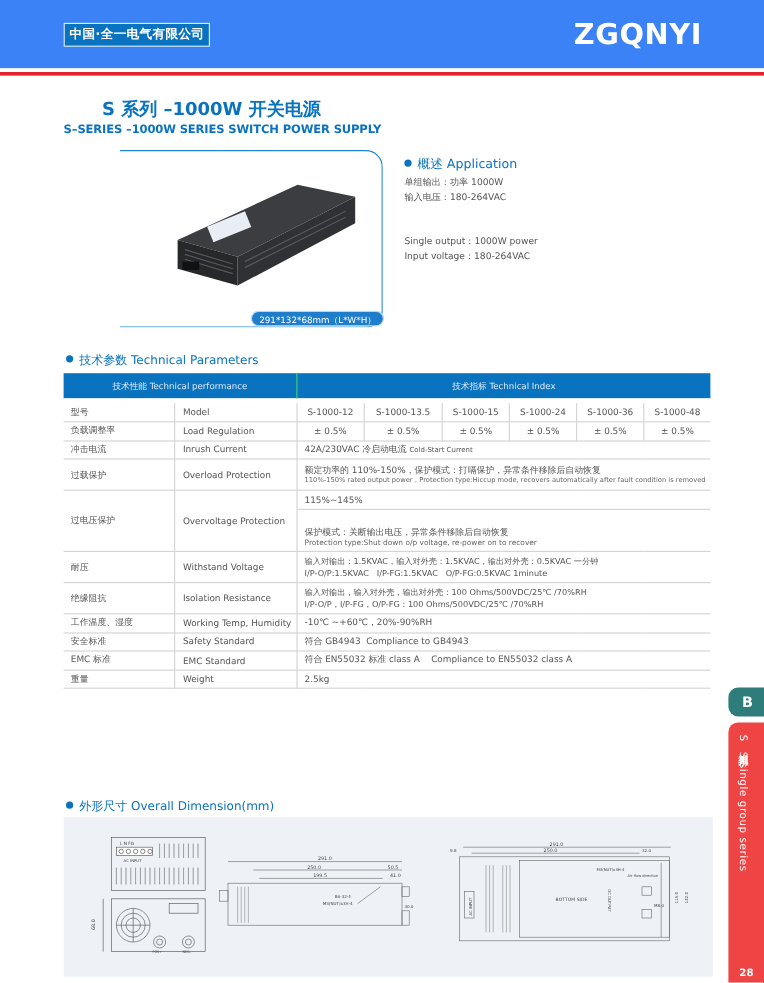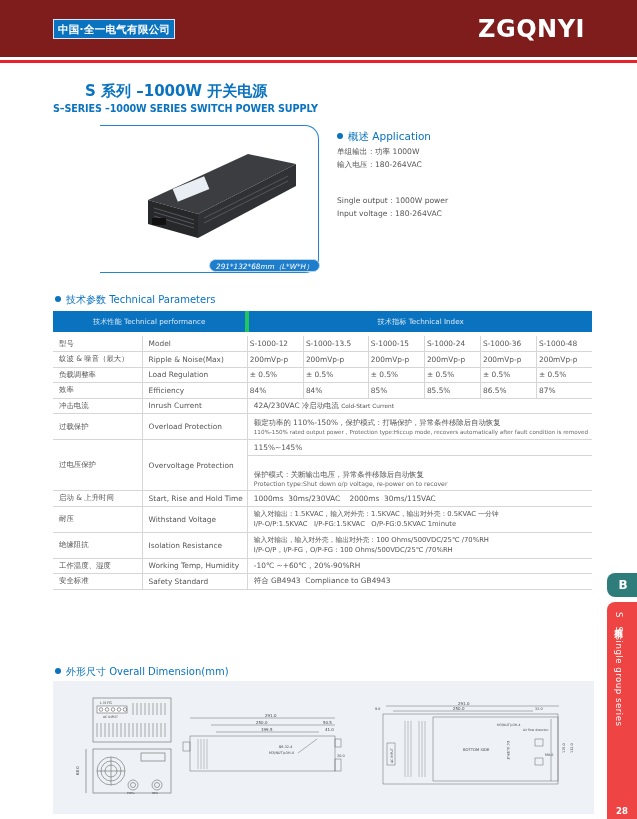--- a/index.html
+++ b/index.html
@@ -1,47 +1,47 @@
 <!DOCTYPE html>
 <html><head>
 <meta charset="utf-8">
 <style>
   * { box-sizing: border-box; margin: 0; padding: 0; }
   html, body { width: 637px; height: 819px; background: #ffffff; overflow: hidden; }
   body { font-family: "DejaVu Sans", "Liberation Sans", sans-serif; color: #555; position: relative; }
 
-  .header { position: absolute; left: 0; top: 0; width: 637px; height: 57px; background: #7f1d1d; }
+  .header { position: absolute; left: 0; top: 0; width: 637px; height: 57px; background: #3b82f6; }
   .header .stripe-white { position: absolute; left: 0; top: 57px; width: 637px; height: 3px; background: #fff; }
   .header .stripe-red { position: absolute; left: 0; top: 60px; width: 637px; height: 3px; background: #e8212a; }
   .company-badge { position: absolute; left: 53px; top: 19px; height: 20px; padding: 0 4px; border: 1px solid #d8e8f5; background: #0a73bf; color: #fff; font-size: 10.5px; font-weight: bold; line-height: 18px; letter-spacing: 0.3px; }
   .company-badge span { display: inline-block; }
   .brand-logo { position: absolute; right: 52px; top: 16px; color: #fff; font-family: "DejaVu Sans", sans-serif; font-weight: bold; font-size: 24px; letter-spacing: 0.5px; line-height: 26px; }
 
   .title-cn { position: absolute; left: 53px; top: 82px; font-size: 15px; font-weight: bold; color: #0a73bf; margin-left: 32px; }
   .title-en { position: absolute; left: 53px; top: 103px; font-size: 9.6px; font-weight: bold; color: #0a73bf; letter-spacing: -0.1px; }
 
   .photo-frame { position: absolute; left: 100px; top: 125px; width: 219px; height: 148px; border: 1.5px solid #1f86cf; border-left: none; border-radius: 0 14px 14px 0; background: #fff; }
   .psu { position: absolute; left: 128px; top: 148px; width: 170px; height: 92px; }
-  .dim-pill { position: absolute; left: 209px; top: 259px; height: 13px; padding: 0 6px; background: #1f7ecb; color: #fff; font-size: 7.3px; line-height: 13px; border-radius: 7px; border: 1px solid #bcd9f0; font-style: italic; }
+  .dim-pill { position: absolute; left: 209px; top: 259px; height: 13px; padding: 0 6px; background: #1f7ecb; color: #fff; font-size: 7.3px; line-height: 13px; border-radius: 7px; border: 1px solid #bcd9f0; }
 
   .section-head { position: absolute; font-size: 10px; color: #0a73bf; }
   .section-head .bullet { display: inline-block; width: 6px; height: 6px; border-radius: 50%; background: #0a73bf; margin-right: 5px; vertical-align: 1px; }
   .app-head { left: 337px; top: 130px; font-size: 10.5px; }
   .app-text { position: absolute; left: 337px; font-size: 7.6px; color: #555; }
 
   .tp-head { left: 55px; top: 293px; }
   table.spec { position: absolute; left: 53px; top: 311px; width: 539px; border-collapse: collapse; font-size: 7.4px; color: #555; }
-  table.spec th { background: #0a73bf; color: #dbe9f6; font-weight: normal; height: 21px; font-size: 7.2px; border-right: 4px solid #22c55e; }
+  table.spec th { background: #0a73bf; color: #dbe9f6; font-weight: normal; height: 21px; font-size: 7.2px; border-right: 1px solid #22c55e; }
   table.spec th:last-child { border-right: none; }
   table.spec .spacer td { height: 4px; border: none; background: #fff; }
   table.spec td { border-bottom: 1px solid #d6d6d6; border-right: 1px solid #d6d6d6; height: 15.5px; padding: 0 4px; white-space: nowrap; }
   table.spec td:last-child { border-right: none; }
   table.spec td.c1 { width: 98px; padding-left: 6px; }
   table.spec td.c2 { width: 98px; padding-left: 6px; }
-  table.spec td.v { padding: 0 2px; }
+  table.spec td.v { text-align: center; padding: 0 2px; }
   table.spec td.span { padding-left: 6px; }
   table.spec .tall td { height: 26px; }
   table.spec .small { font-size: 5.6px; color: #666; display: block; line-height: 8px; }
   table.spec .line { display: block; line-height: 10px; }
   table.spec .inner-split { border-top: 1px solid #d6d6d6; margin: 0 -4px 0 -6px; padding: 14px 4px 1px 6px; }
 
   .dim-head { left: 55px; top: 665px; }
   .dim-panel { position: absolute; left: 53px; top: 681px; width: 541px; height: 133px; background: #eef2f7; }
   .dim-panel svg { position: absolute; left: 0; top: 0; }
 
@@ -104,48 +104,28 @@
       <td class="c1">型号</td>
       <td class="c2">Model</td>
       <td class="v">S-1000-12</td>
       <td class="v">S-1000-13.5</td>
       <td class="v">S-1000-15</td>
       <td class="v">S-1000-24</td>
       <td class="v">S-1000-36</td>
       <td class="v">S-1000-48</td>
     </tr>
     <tr>
-      <td class="c1">纹波 &amp; 噪音（最大）</td>
-      <td class="c2">Ripple &amp; Noise(Max)</td>
-      <td class="v">200mVp-p</td>
-      <td class="v">200mVp-p</td>
-      <td class="v">200mVp-p</td>
-      <td class="v">200mVp-p</td>
-      <td class="v">200mVp-p</td>
-      <td class="v">200mVp-p</td>
-    </tr>
-    <tr>
       <td class="c1">负载调整率</td>
       <td class="c2">Load Regulation</td>
       <td class="v">± 0.5%</td>
       <td class="v">± 0.5%</td>
       <td class="v">± 0.5%</td>
       <td class="v">± 0.5%</td>
       <td class="v">± 0.5%</td>
       <td class="v">± 0.5%</td>
-    </tr>
-    <tr>
-      <td class="c1">效率</td>
-      <td class="c2">Efficiency</td>
-      <td class="v">84%</td>
-      <td class="v">84%</td>
-      <td class="v">85%</td>
-      <td class="v">85.5%</td>
-      <td class="v">86.5%</td>
-      <td class="v">87%</td>
     </tr>
 
     <tr>
       <td class="c1">冲击电流</td>
       <td class="c2">Inrush Current</td>
       <td class="span" colspan="6"><span>42A/230VAC  冷启动电流</span> <span style="font-size:5.8px">Cold-Start Current</span></td>
     </tr>
     <tr class="tall">
       <td class="c1">过载保护</td>
       <td class="c2">Overload Protection</td>
@@ -158,25 +138,20 @@
       <td class="c1">过电压保护</td>
       <td class="c2">Overvoltage Protection</td>
       <td class="span" colspan="6" style="padding-top:1px;padding-bottom:1px">
         <span class="line" style="line-height:14px">115%~145%</span>
         <div class="inner-split">
           <span class="line">保护模式：关断输出电压，异常条件移除后自动恢复</span>
           <span class="small" style="font-size:6.2px">Protection type:Shut down o/p voltage, re-power on to recover</span>
         </div>
       </td>
     </tr>
-    <tr>
-      <td class="c1">启动 &amp; 上升时间</td>
-      <td class="c2">Start, Rise and Hold Time</td>
-      <td class="span" colspan="6" style="white-space:pre">1000ms  30ms/230VAC    2000ms  30ms/115VAC</td>
-    </tr>
     <tr class="tall">
       <td class="c1">耐压</td>
       <td class="c2">Withstand Voltage</td>
       <td class="span" colspan="6">
         <span class="line" style="font-size:6.8px">输入对输出：1.5KVAC，输入对外壳：1.5KVAC，输出对外壳：0.5KVAC 一分钟</span>
         <span class="line" style="font-size:6.8px;white-space:pre">I/P-O/P:1.5KVAC   I/P-FG:1.5KVAC   O/P-FG:0.5KVAC 1minute</span>
       </td>
     </tr>
     <tr class="tall">
       <td class="c1">绝缘阻抗</td>
@@ -188,20 +163,30 @@
     </tr>
     <tr>
       <td class="c1">工作温度、湿度</td>
       <td class="c2">Working Temp, Humidity</td>
       <td class="span" colspan="6">-10℃ ~+60℃，20%-90%RH</td>
     </tr>
     <tr>
       <td class="c1">安全标准</td>
       <td class="c2">Safety Standard</td>
       <td class="span" colspan="6" style="white-space:pre">符合 GB4943  Compliance to GB4943</td>
+    </tr>
+    <tr>
+      <td class="c1">EMC 标准</td>
+      <td class="c2">EMC Standard</td>
+      <td class="span" colspan="6" style="white-space:pre">符合 EN55032 标准 class A    Compliance to EN55032 class A</td>
+    </tr>
+    <tr>
+      <td class="c1">重量</td>
+      <td class="c2">Weight</td>
+      <td class="span" colspan="6">2.5kg</td>
     </tr>
   </tbody>
 </table>
 
 <div class="section-head dim-head"><span class="bullet"></span><span>外形尺寸  Overall Dimension(mm)</span></div>
 
 <div class="dim-panel">
   <svg width="541" height="133" viewBox="0 0 541 133" font-family="DejaVu Sans, sans-serif" font-size="4" fill="#444">
 
     <g stroke="#666" stroke-width="0.6" fill="none">

